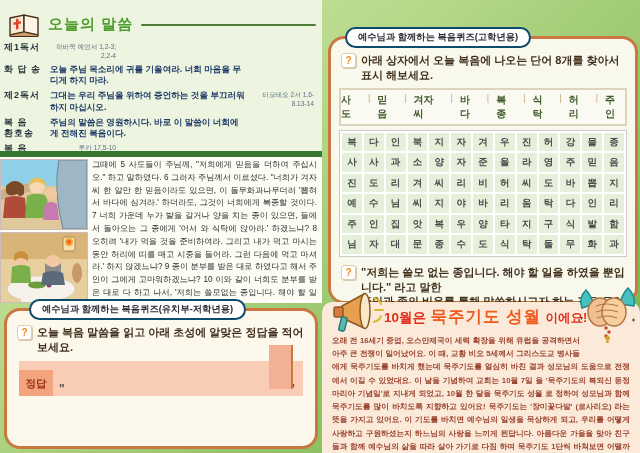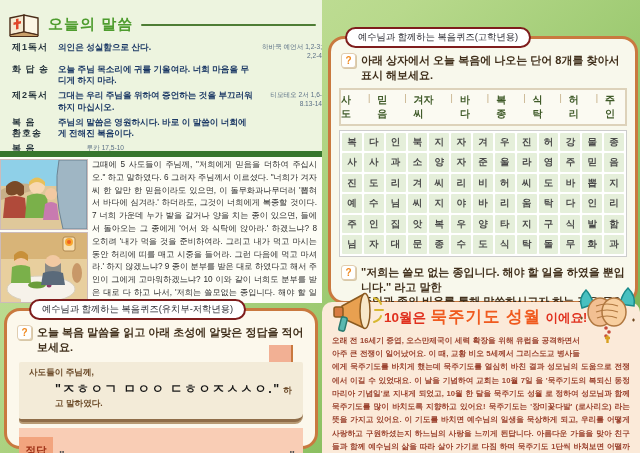--- a/index.html
+++ b/index.html
@@ -6,33 +6,33 @@
   body{
     width:640px;height:453px;position:relative;overflow:hidden;
     font-family:"Liberation Sans","DejaVu Sans",sans-serif;
     background:linear-gradient(140deg,#cde6a6 0%,#b8d98c 35%,#8fc264 70%,#6aa84b 100%);
   }
   
   .readings-panel{position:absolute;left:0;top:0;width:322px;height:185px;background:#edf4df;border-radius:0 0 4px 0;}
   .lp-header{position:absolute;left:8px;top:12px;width:308px;display:flex;align-items:center;}
   .lp-title{color:#4e9c2e;font-weight:bold;font-size:15px;letter-spacing:1px;margin-left:6px;white-space:nowrap;}
   .lp-rule{flex:1;height:2px;background:#4e7d35;margin-left:8px;border-radius:2px;}
-  .readings-list{position:absolute;left:12px;top:42px;width:310px;display:flex;flex-direction:column;gap:4px;}
+  .readings-list{position:absolute;left:4px;top:42px;width:310px;display:flex;flex-direction:column;gap:4px;}
   .reading-row{display:flex;align-items:flex-start;}
   .r-label{width:46px;flex:none;font-weight:bold;font-size:9px;color:#26343c;white-space:pre-line;line-height:1.25;letter-spacing:1px;}
   .r-text{flex:1;font-weight:bold;font-size:8.6px;color:#1d3a66;line-height:1.3;padding-right:2px;}
   .r-ref{width:66px;flex:none;font-size:6.6px;color:#5a6f85;text-align:right;line-height:1.3;padding-top:1px;}
   .green-divider{position:absolute;left:0;top:151px;width:322px;height:6px;background:#37762e;}
   .gospel-block{position:absolute;left:0;top:157px;width:322px;height:146px;background:#fdfdf6;overflow:hidden;}
   .gospel-imgs{float:left;width:88px;margin:2px 4px 0 0;}
   .g-img{width:86px;height:69px;border:1px solid #cbb;overflow:hidden;display:block;margin-bottom:2px;background:#eee;}
   .gospel-text{font-size:8.2px;line-height:1.56;color:#2c2c2c;text-align:justify;padding:2px 5px 0 3px;}
   .quiz-box{position:absolute;border:3px solid #c9793f;border-radius:16px;background:#fcf8ec;}
   .jr-box{left:4px;top:308px;width:308px;height:135px;}
-  .bubble{position:absolute;top:-12px;left:22px;background:#fff;border:2px solid #7f1d1d;border-radius:14px;padding:2px 11px;font-size:9.3px;font-weight:normal;color:#2b2b33;white-space:nowrap;}
+  .bubble{position:absolute;top:-12px;left:22px;background:#fff;border:2px solid #0c4a6e;border-radius:14px;padding:2px 11px;font-size:9.3px;font-weight:bold;color:#2b2b33;white-space:nowrap;}
   .q-row{display:flex;align-items:flex-start;gap:5px;padding:14px 10px 0 10px;}
   .q-icon{flex:none;width:13px;height:13px;background:#fff;border:1px solid #e0cdb0;border-radius:3px;color:#f0891f;font-weight:bold;font-size:10px;line-height:13px;text-align:center;box-shadow:1px 1px 0 #d8c8a8;}
   .q-text{font-size:11px;font-weight:bold;color:#41301c;line-height:1.35;}
   .pink-tab{position:absolute;right:22px;top:34px;width:22px;height:44px;background:#f2b094;border-right:2px solid #c9793f;}
   .torn-paper{position:relative;margin:7px 12px 0 12px;background:#f3ebd8;padding:5px 10px 9px 10px;border-bottom:3px solid #8f6d49;border-radius:2px 2px 8px 4px;box-shadow:0 2px 0 #b79a74;}
   .note-intro{font-size:8.6px;color:#6b4a28;font-weight:bold;}
   .note-line2{margin-top:2px;padding-left:26px;color:#6b4a28;font-size:8.6px;font-weight:bold;}
   .note-consonants{font-size:12.5px;font-weight:bold;color:#151515;letter-spacing:1.5px;}
   .answer-bar{display:flex;align-items:flex-end;margin:6px 12px 0 12px;background:#f9cdb5;height:35px;}
   .answer-label{flex:none;width:34px;height:26px;background:#f2a47e;color:#a03318;font-weight:bold;font-size:10.5px;text-align:center;line-height:26px;}
@@ -69,21 +69,20 @@
       <path d="M30 6 L16 3 L16 20 L30 23 Z" fill="#fdf6e6" stroke="#4a2c18" stroke-width="1.4"></path>
       <path d="M2 23 L16 20 L30 23 L30 24.5 L2 24.5 Z" fill="#caa06a" stroke="#4a2c18" stroke-width="1"></path>
       <path d="M8 7 L10.5 6.5 L10.5 9.5 L13 9 L13 11.5 L10.5 12 L10.5 17 L8 17.5 L8 12.5 L5.5 13 L5.5 10.5 L8 10 Z" fill="#e0452a"></path>
     </svg>
     <span class="lp-title">오늘의 말씀</span>
     <span class="lp-rule"></span>
   </div>
   <div class="readings-list">
       <div class="reading-row">
         <div class="r-label">제1독서</div>
-        <div class="r-text">의인은 성실함으로 산다.</div>
         <div class="r-ref">하바쿡 예언서 1,2-3; 2,2-4</div>
       </div>
       <div class="reading-row">
         <div class="r-label">화 답 송</div>
         <div class="r-text">오늘 주님 목소리에 귀를 기울여라. 너희 마음을 무디게 하지 마라.</div>
         <div class="r-ref"></div>
       </div>
       <div class="reading-row">
         <div class="r-label">제2독서</div>
         <div class="r-text">그대는 우리 주님을 위하여 증언하는 것을 부끄러워하지 마십시오.</div>
@@ -145,24 +144,20 @@
   <div class="gospel-text">그때에 5 사도들이 주님께, "저희에게 믿음을 더하여 주십시오." 하고 말하였다. 6 그러자 주님께서 이르셨다. "너희가 겨자씨 한 알만 한 믿음이라도 있으면, 이 돌무화과나무더러 '뽑혀서 바다에 심겨라.' 하더라도, 그것이 너희에게 복종할 것이다. 7 너희 가운데 누가 밭을 갈거나 양을 치는 종이 있으면, 들에서 돌아오는 그 종에게 '어서 와 식탁에 앉아라.' 하겠느냐? 8 오히려 '내가 먹을 것을 준비하여라. 그리고 내가 먹고 마시는 동안 허리에 띠를 매고 시중을 들어라. 그런 다음에 먹고 마셔라.' 하지 않겠느냐? 9 종이 분부를 받은 대로 하였다고 해서 주인이 그에게 고마워하겠느냐? 10 이와 같이 너희도 분부를 받은 대로 다 하고 나서, '저희는 쓸모없는 종입니다. 해야 할 일을 하였을 뿐입니다.' 하고 말하여라."</div>
 </div>
 
 <div class="quiz-box jr-box">
   <div class="bubble">예수님과 함께하는 복음퀴즈(유치부-저학년용)</div>
   <div class="q-row">
     <span class="q-icon">?</span>
     <span class="q-text">오늘 복음 말씀을 읽고 아래 초성에 알맞은 정답을 적어보세요.</span>
   </div>
   <div class="pink-tab"></div>
-  <div class="torn-paper">
-    <div class="note-intro">사도들이 주님께,</div>
-    <div class="note-line2"><span class="note-consonants">"ㅈㅎㅇㄱ ㅁㅇㅇ ㄷㅎㅇㅈㅅㅅㅇ."</span><span> 하고 말하였다.</span></div>
-  </div>
   <div class="answer-bar">
     <span class="answer-label">정답</span>
     <span class="answer-quote-open">"</span>
     <span class="answer-quote-close">"</span>
   </div>
 </div>
 
 <div class="quiz-box sr-box">
   <div class="bubble" style="left:14px;">예수님과 함께하는 복음퀴즈(고학년용)</div>
   <div class="q-row">

